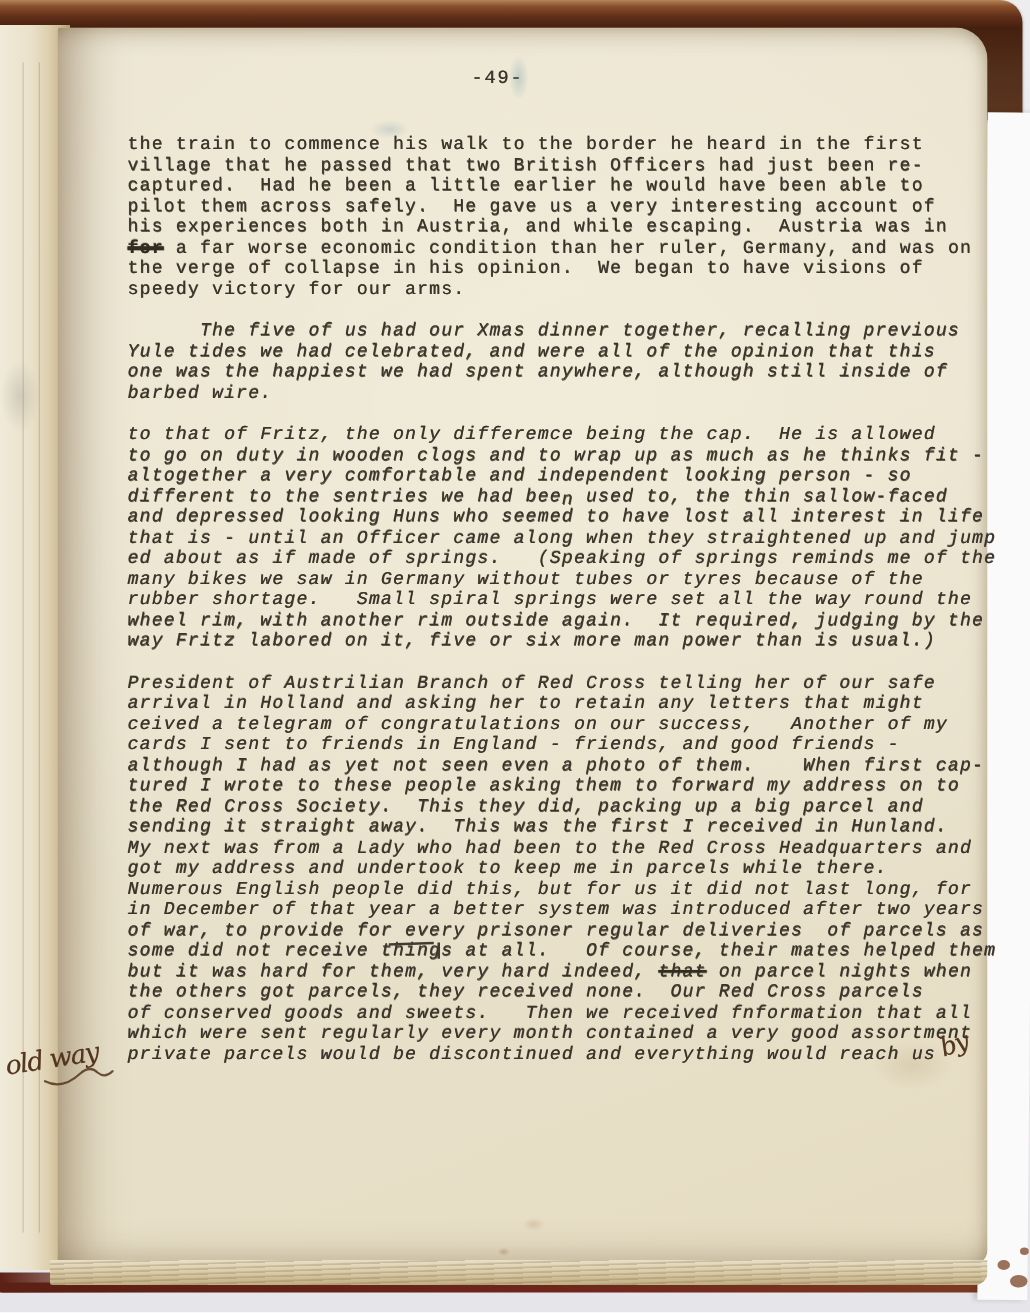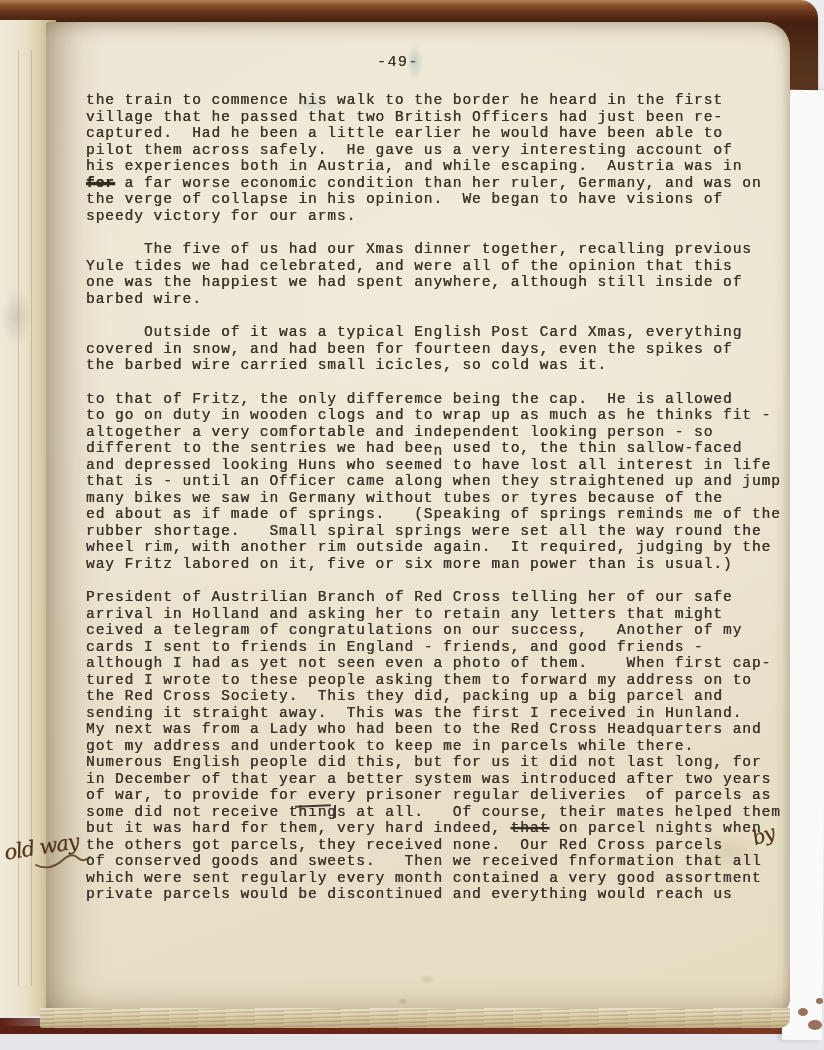--- a/index.html
+++ b/index.html
@@ -49,22 +49,22 @@
       inset -12px 0 14px -11px rgba(105,78,44,0.38),
       inset 0 16px 20px -15px rgba(105,78,44,0.45),
       inset 0 -26px 30px -24px rgba(105,78,44,0.40);
   }
   
   .typed{
     position:absolute;left:86px;top:92px;width:716px;
     color:#3a332a;font-size:14.5px;line-height:16.5px;letter-spacing:0.95px;
     text-shadow:0.3px 0.4px 0.5px rgba(55,45,32,0.75), -0.2px -0.2px 0.4px rgba(55,45,32,0.3);
   }
-  .para{margin:0;}
-  .para + .para{margin-top:17px;}
+  .para{margin:16px;}
+  .para + .para{margin-top:17px;font-style:italic;}
   .ln{white-space:pre;height:16.5px;}
   .page-number{
     position:absolute;left:377px;top:54px;color:#3a332a;font-size:15px;letter-spacing:1.4px;
     text-shadow:0.3px 0.4px 0.5px rgba(55,45,32,0.75);
   }
   .xout{text-decoration:line-through;text-decoration-thickness:2px;text-decoration-color:#332c23;}
   .xout-heavy{text-decoration:line-through;text-decoration-thickness:3px;font-weight:bold;color:#332c23;}
   .drop{display:inline-block;transform:translateY(2.5px);}
   .u2{text-decoration:underline;text-underline-offset:2px;text-decoration-thickness:1.5px;}
   .overmark{position:relative;}
@@ -140,35 +140,30 @@
       <div class="ln">speedy victory for our arms.</div>
     </div>
 
     <div class="para">
       <div class="ln">      The five of us had our Xmas dinner together, recalling previous</div>
       <div class="ln">Yule tides we had celebrated, and were all of the opinion that this</div>
       <div class="ln">one was the happiest we had spent anywhere, although still inside of</div>
       <div class="ln">barbed wire.</div>
     </div>
 
-    <div class="para">
-      <div class="ln">      Outside of it was a typical English Post Card Xmas, everything</div>
-      <div class="ln">covered in snow, and had been for fourteen days, even the spikes of</div>
-      <div class="ln">the barbed wire carried small icicles, so cold was it.</div>
-    </div>
 
     <div class="para">
       <div class="ln">to that of Fritz, the only differemce being the cap.  He is allowed</div>
       <div class="ln">to go on duty in wooden clogs and to wrap up as much as he thinks fit -</div>
       <div class="ln">altogether a very comfortable and independent looking person - so</div>
       <div class="ln"><span>different to the sentries we had bee</span><span class="drop">n</span><span> used to, the thin sallow-faced</span></div>
       <div class="ln">and depressed looking Huns who seemed to have lost all interest in life</div>
       <div class="ln">that is - until an Officer came along when they straightened up and jump</div>
+      <div class="ln">ed about as if made of springs.   (Speaking of springs reminds me of the</div>
       <div class="ln">many bikes we saw in Germany without tubes or tyres because of the</div>
-      <div class="ln">ed about as if made of springs.   (Speaking of springs reminds me of the</div>
       <div class="ln">rubber shortage.   Small spiral springs were set all the way round the</div>
       <div class="ln">wheel rim, with another rim outside again.  It required, judging by the</div>
       <div class="ln">way Fritz labored on it, five or six more man power than is usual.)</div>
     </div>
 
     <div class="para">
       <div class="ln">President of Austrilian Branch of Red Cross telling her of our safe</div>
       <div class="ln">arrival in Holland and asking her to retain any letters that might</div>
       <div class="ln">ceived a telegram of congratulations on our success,   Another of my</div>
       <div class="ln">cards I sent to friends in England - friends, and good friends -</div>

